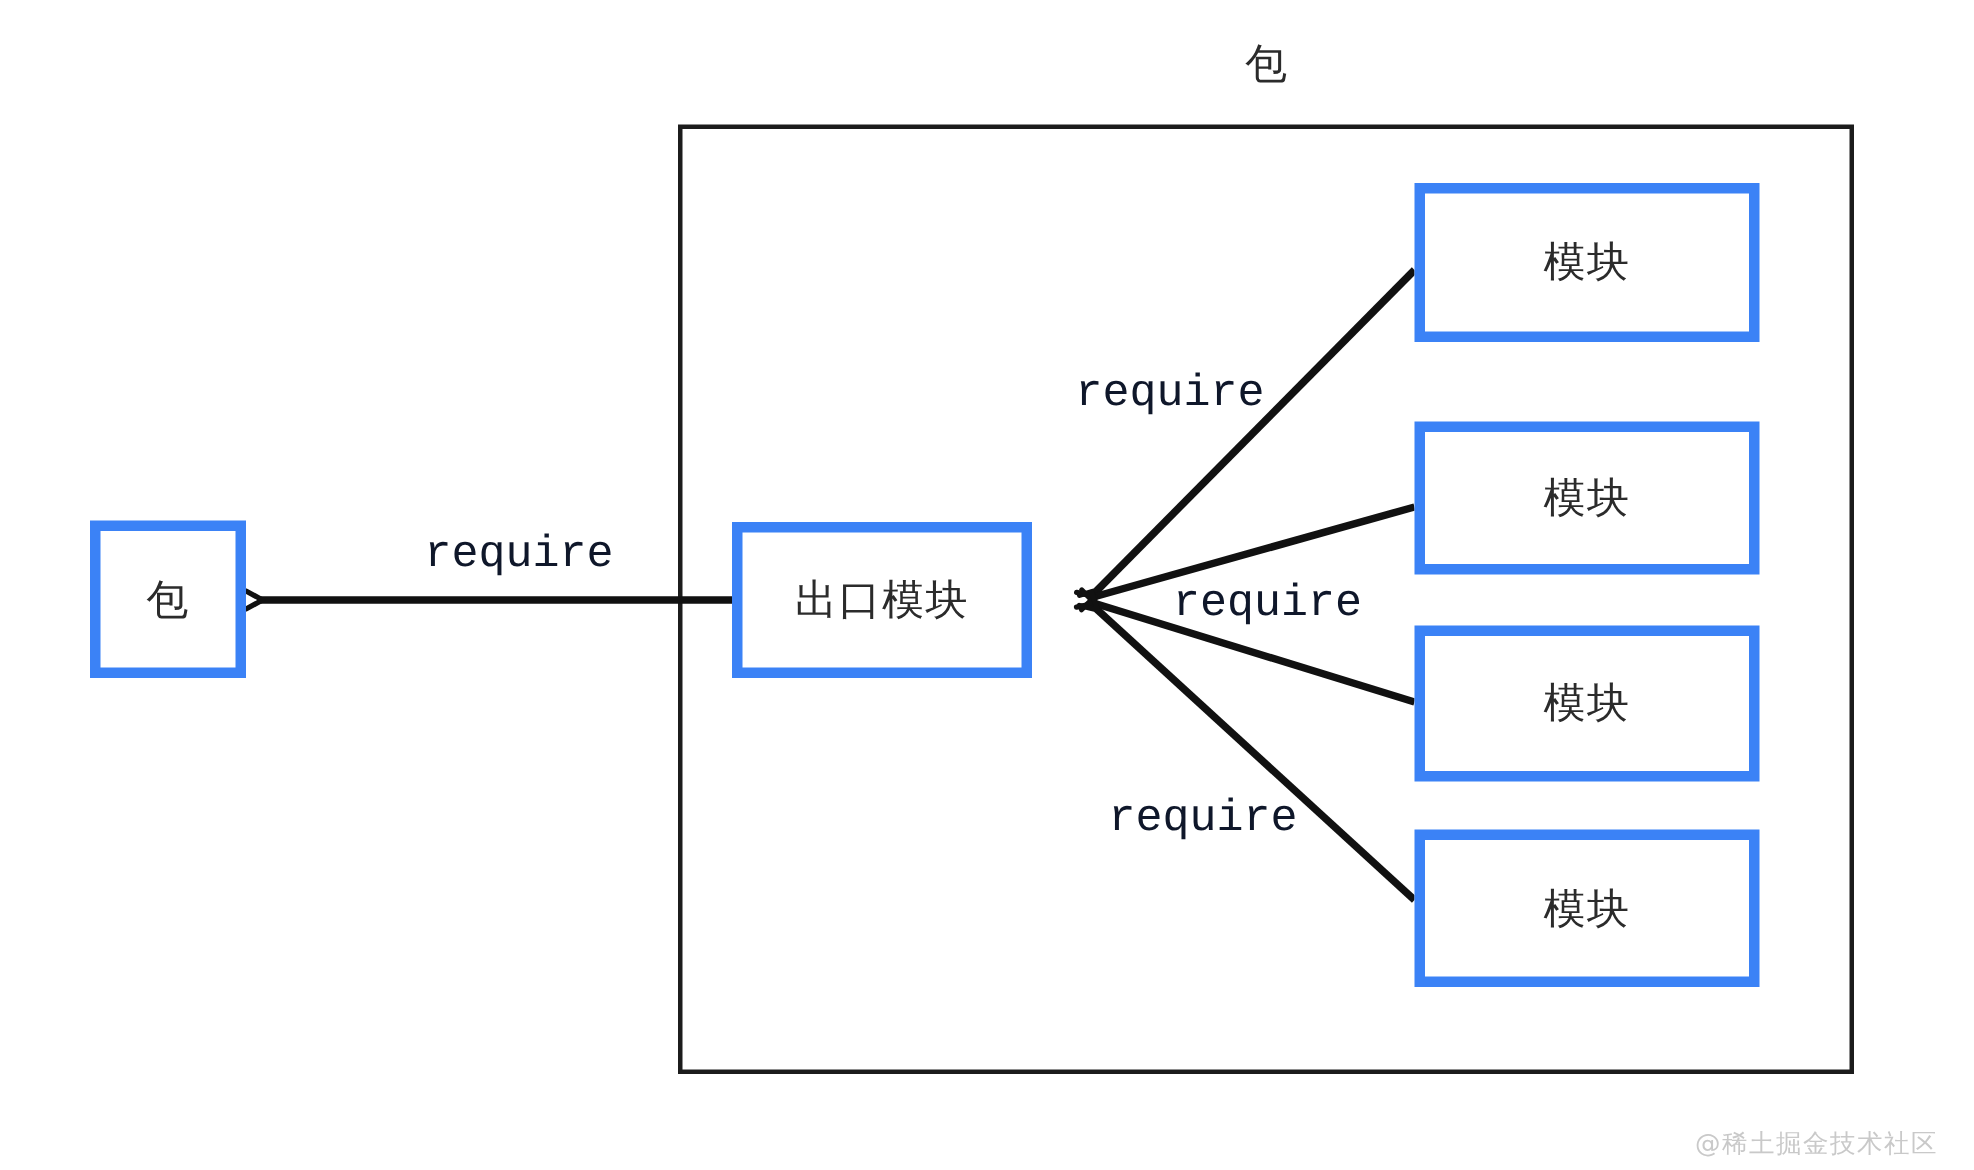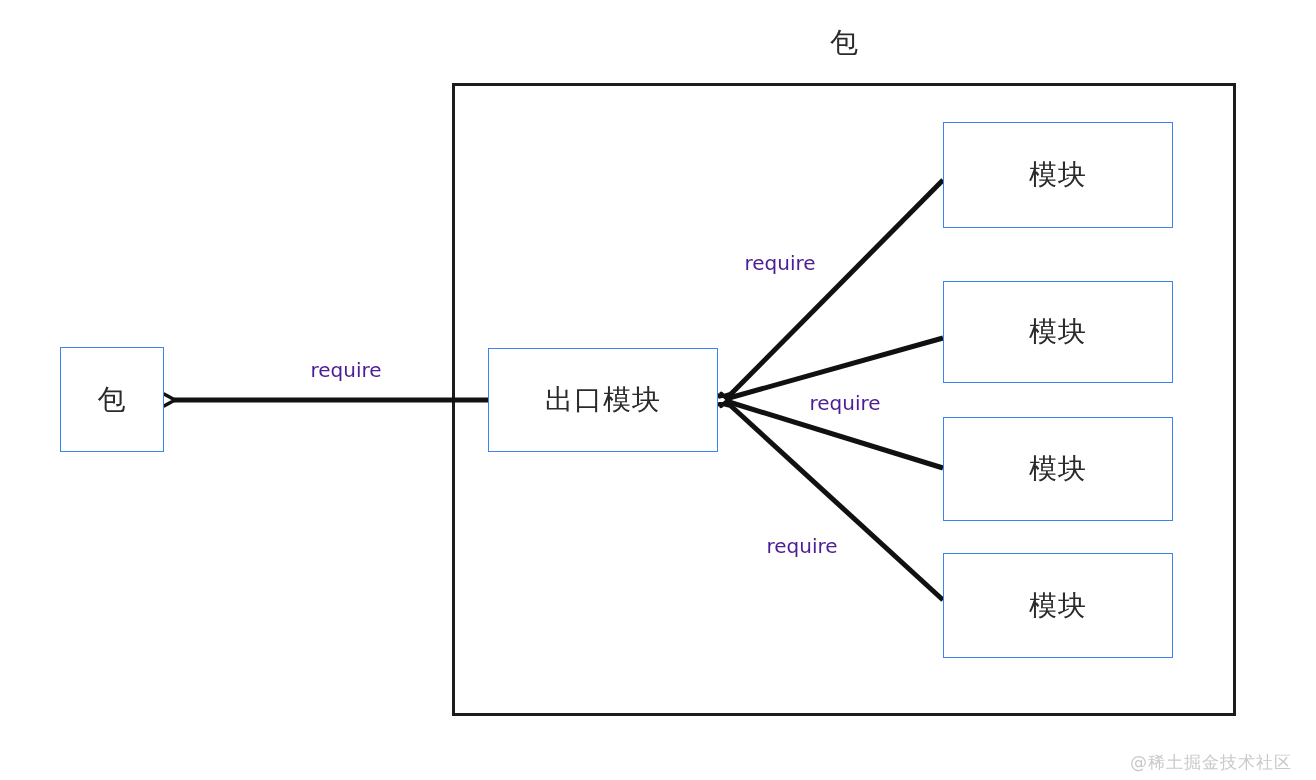--- a/index.html
+++ b/index.html
@@ -12,21 +12,21 @@
     overflow: hidden;
   }
   .lines-layer {
     position: absolute;
     left: 0; top: 0;
     width: 1316px; height: 780px;
   }
   .box {
     position: absolute;
     box-sizing: border-box;
-    border: 1px solid #3b82f6;
+    border: 7px solid #3b82f6;
     background: #ffffff;
     display: flex;
     align-items: center;
     justify-content: center;
     color: #2b2b2b;
     font-size: 28px;
     letter-spacing: 1px;
   }
   .outer-box {
     position: absolute;
@@ -38,33 +38,34 @@
   }
   .title-label {
     position: absolute;
     left: 452px; top: 24px;
     width: 784px;
     text-align: center;
     font-size: 28px;
     color: #2b2b2b;
   }
   .left-package-box  { left: 60px;  top: 347px; width: 104px; height: 105px; }
-  .export-module-box { left: 488px; top: 348px; width: 230px; height: 104px; }
+  .export-module-box { left: 488px; top: 348px; width: 200px; height: 104px; }
   .module-box        { left: 943px; width: 230px; }
   .module-1 { top: 122px; height: 106px; }
   .module-2 { top: 281px; height: 102px; }
   .module-3 { top: 417px; height: 104px; }
   .module-4 { top: 553px; height: 105px; }
   .require-label {
     position: absolute;
     transform: translate(-50%, -50%);
-    font-size: 20px;
-    color: #4c1d95;
+    font-size: 30px;
+    color: #0f172a;
     white-space: nowrap;
     background: transparent;
+    font-family: Liberation Mono, monospace;
   }
   .req-left   { left: 346px; top: 370px; }
   .req-top    { left: 780px; top: 263px; }
   .req-middle { left: 845px; top: 403px; }
   .req-bottom { left: 802px; top: 546px; }
   .watermark {
     position: absolute;
     right: 24px; bottom: 6px;
     font-size: 17px;
     color: #c9c9c9;

